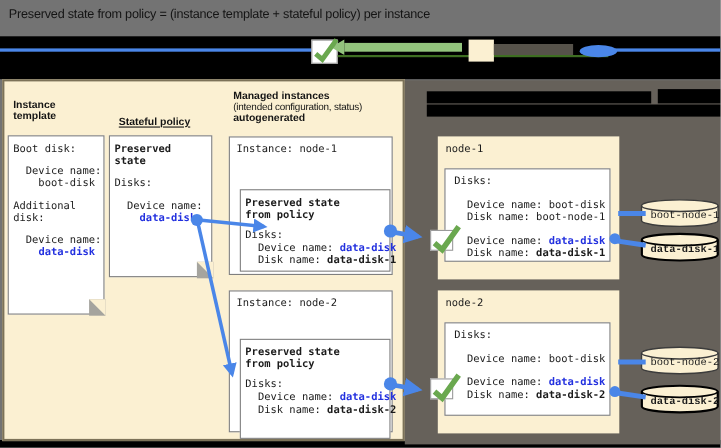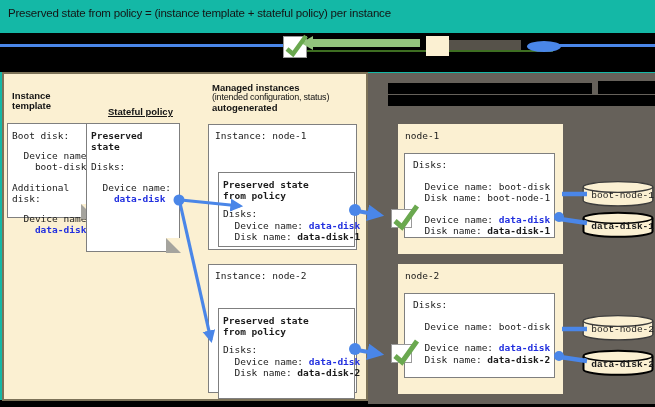--- a/index.html
+++ b/index.html
@@ -8,21 +8,21 @@
     --blueText:#2230DF;
     --blue:#4A86E8;
     --green:#6AA84F;
     --greenLight:#93C47D;
     --greenDark:#3E6E22;
     --boxBorder:#7F7F7F;
     --foldGray:#A5A49E;
     --ink:#1B1B1B;
   }
   html,body{margin:0;padding:0;}
-  .stage{position:relative;width:655px;height:407px;background:#14b8a6;overflow:hidden;
+  .stage{position:relative;width:655px;height:407px;background:#737373;overflow:hidden;
          font-family:"Liberation Sans",sans-serif;}
   .abs{position:absolute;}
   .title{left:8px;top:7px;font-size:11.5px;letter-spacing:-0.2px;color:#141414;white-space:nowrap;}
 
   
   .band{left:0;top:33px;width:655px;height:39px;background:#000;}
   .blueline{background:var(--blue);height:3px;}
   .swatchbox{background:#fff;border:1px solid #9A9A9A;}
   .greenhead{width:0;height:0;border-style:solid;border-width:7.5px 12px 7.5px 0;
              border-color:transparent var(--greenLight) transparent transparent;}
@@ -103,34 +103,34 @@
   <div class="abs redbar" style="left:388px;top:95px;width:267px;height:10.5px;"></div>
 
   <div class="abs h" style="left:12px;top:91px;width:62px;">Instance template</div>
   <div class="abs h" style="left:108px;top:107px;white-space:nowrap;text-decoration:underline;">Stateful policy</div>
   <div class="abs" style="left:212px;top:83px;width:152px;">
     <div class="h">Managed instances</div>
     <div class="hsub">(intended configuration, status)</div>
     <div class="h">autogenerated</div>
   </div>
 
-  <div class="abs doc mono" style="left:7px;top:123px;width:88px;height:95px;">
+  <div class="abs doc mono" style="left:7px;top:123px;width:88px;height:163px;">
       <div class="ln"><span>Boot disk:</span></div>
       <div class="ln blank"></div>
       <div class="ln"><span>  Device name:</span></div>
       <div class="ln"><span>    boot-disk</span></div>
       <div class="ln blank"></div>
       <div class="ln"><span>Additional</span></div>
       <div class="ln"><span>disk:</span></div>
       <div class="ln blank"></div>
       <div class="ln"><span>  Device name:</span></div>
       <div class="ln"><span>    </span><span class="bb">data-disk</span></div>
     </div>
 
-  <div class="abs doc mono" style="left:86px;top:123px;width:94px;height:129px;">
+  <div class="abs doc mono" style="left:99px;top:123px;width:94px;height:129px;">
       <div class="ln"><span class="b">Preserved</span></div>
       <div class="ln"><span class="b">state</span></div>
       <div class="ln blank"></div>
       <div class="ln"><span>Disks:</span></div>
       <div class="ln blank"></div>
       <div class="ln"><span>  Device name:</span></div>
       <div class="ln"><span>    </span><span class="bb">data-disk</span></div>
     </div>
 
   <div class="abs whitebox migbox" style="left:208px;top:124px;width:149px;height:126px;">

